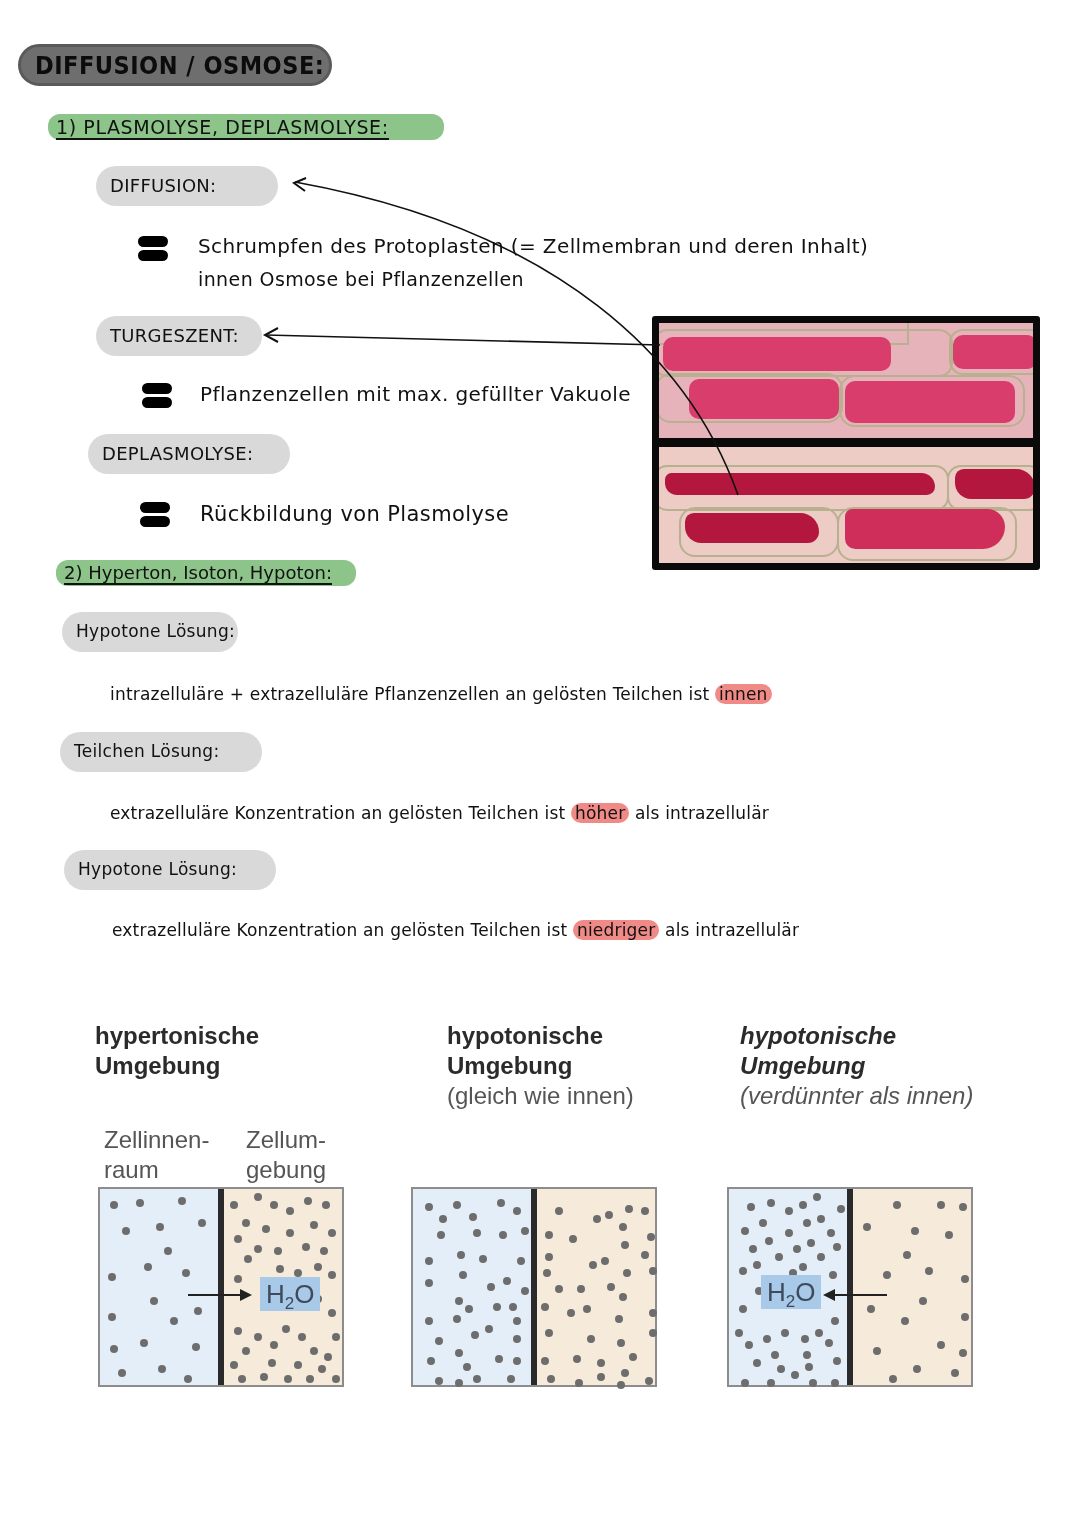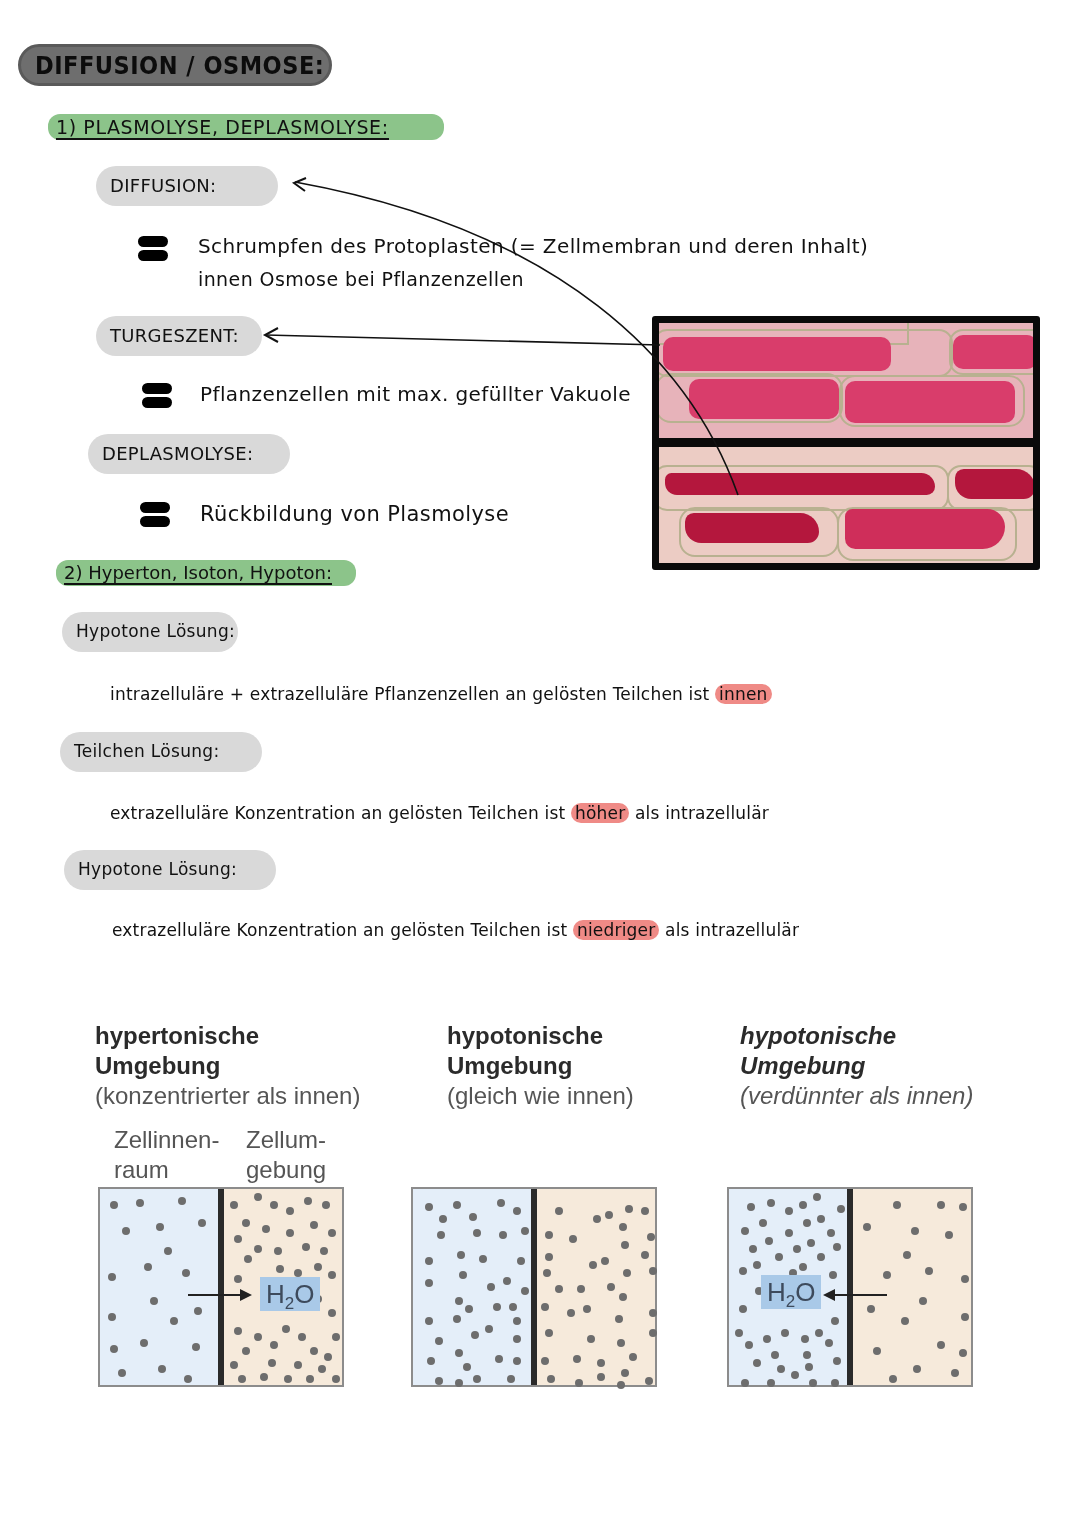--- a/index.html
+++ b/index.html
@@ -174,23 +174,22 @@
 <div class="abs term-pill pill-hypotone">Hypotone Lösung:</div>
 <div class="abs hand defline dl-hypo">
   <span>extrazelluläre Konzentration an gelösten Teilchen ist</span>
   <span class="hl">niedriger</span>
   <span>als intrazellulär</span>
 </div>
 
 <div class="abs diag-title" style="left:95px;top:1021px;">
   <b>hypertonische</b><br>
   <b>Umgebung</b><br>
-  <span class="sub">(konzentrierter als innen)</span>
-</div>
-<div class="abs col-label" style="left:114px;top:1125px;">
+</div>
+<div class="abs col-label" style="left:104px;top:1125px;">
   <span>Zellinnen-</span><br>
   <span>raum</span>
 </div>
 <div class="abs col-label" style="left:246px;top:1125px;">
   <span>Zellum-</span><br>
   <span>gebung</span>
 </div>
 <div class="box" style="left:98px;top:1187px;">
   <div class="inside">
     <div class="dot" style="left:10px;top:12px"></div>

